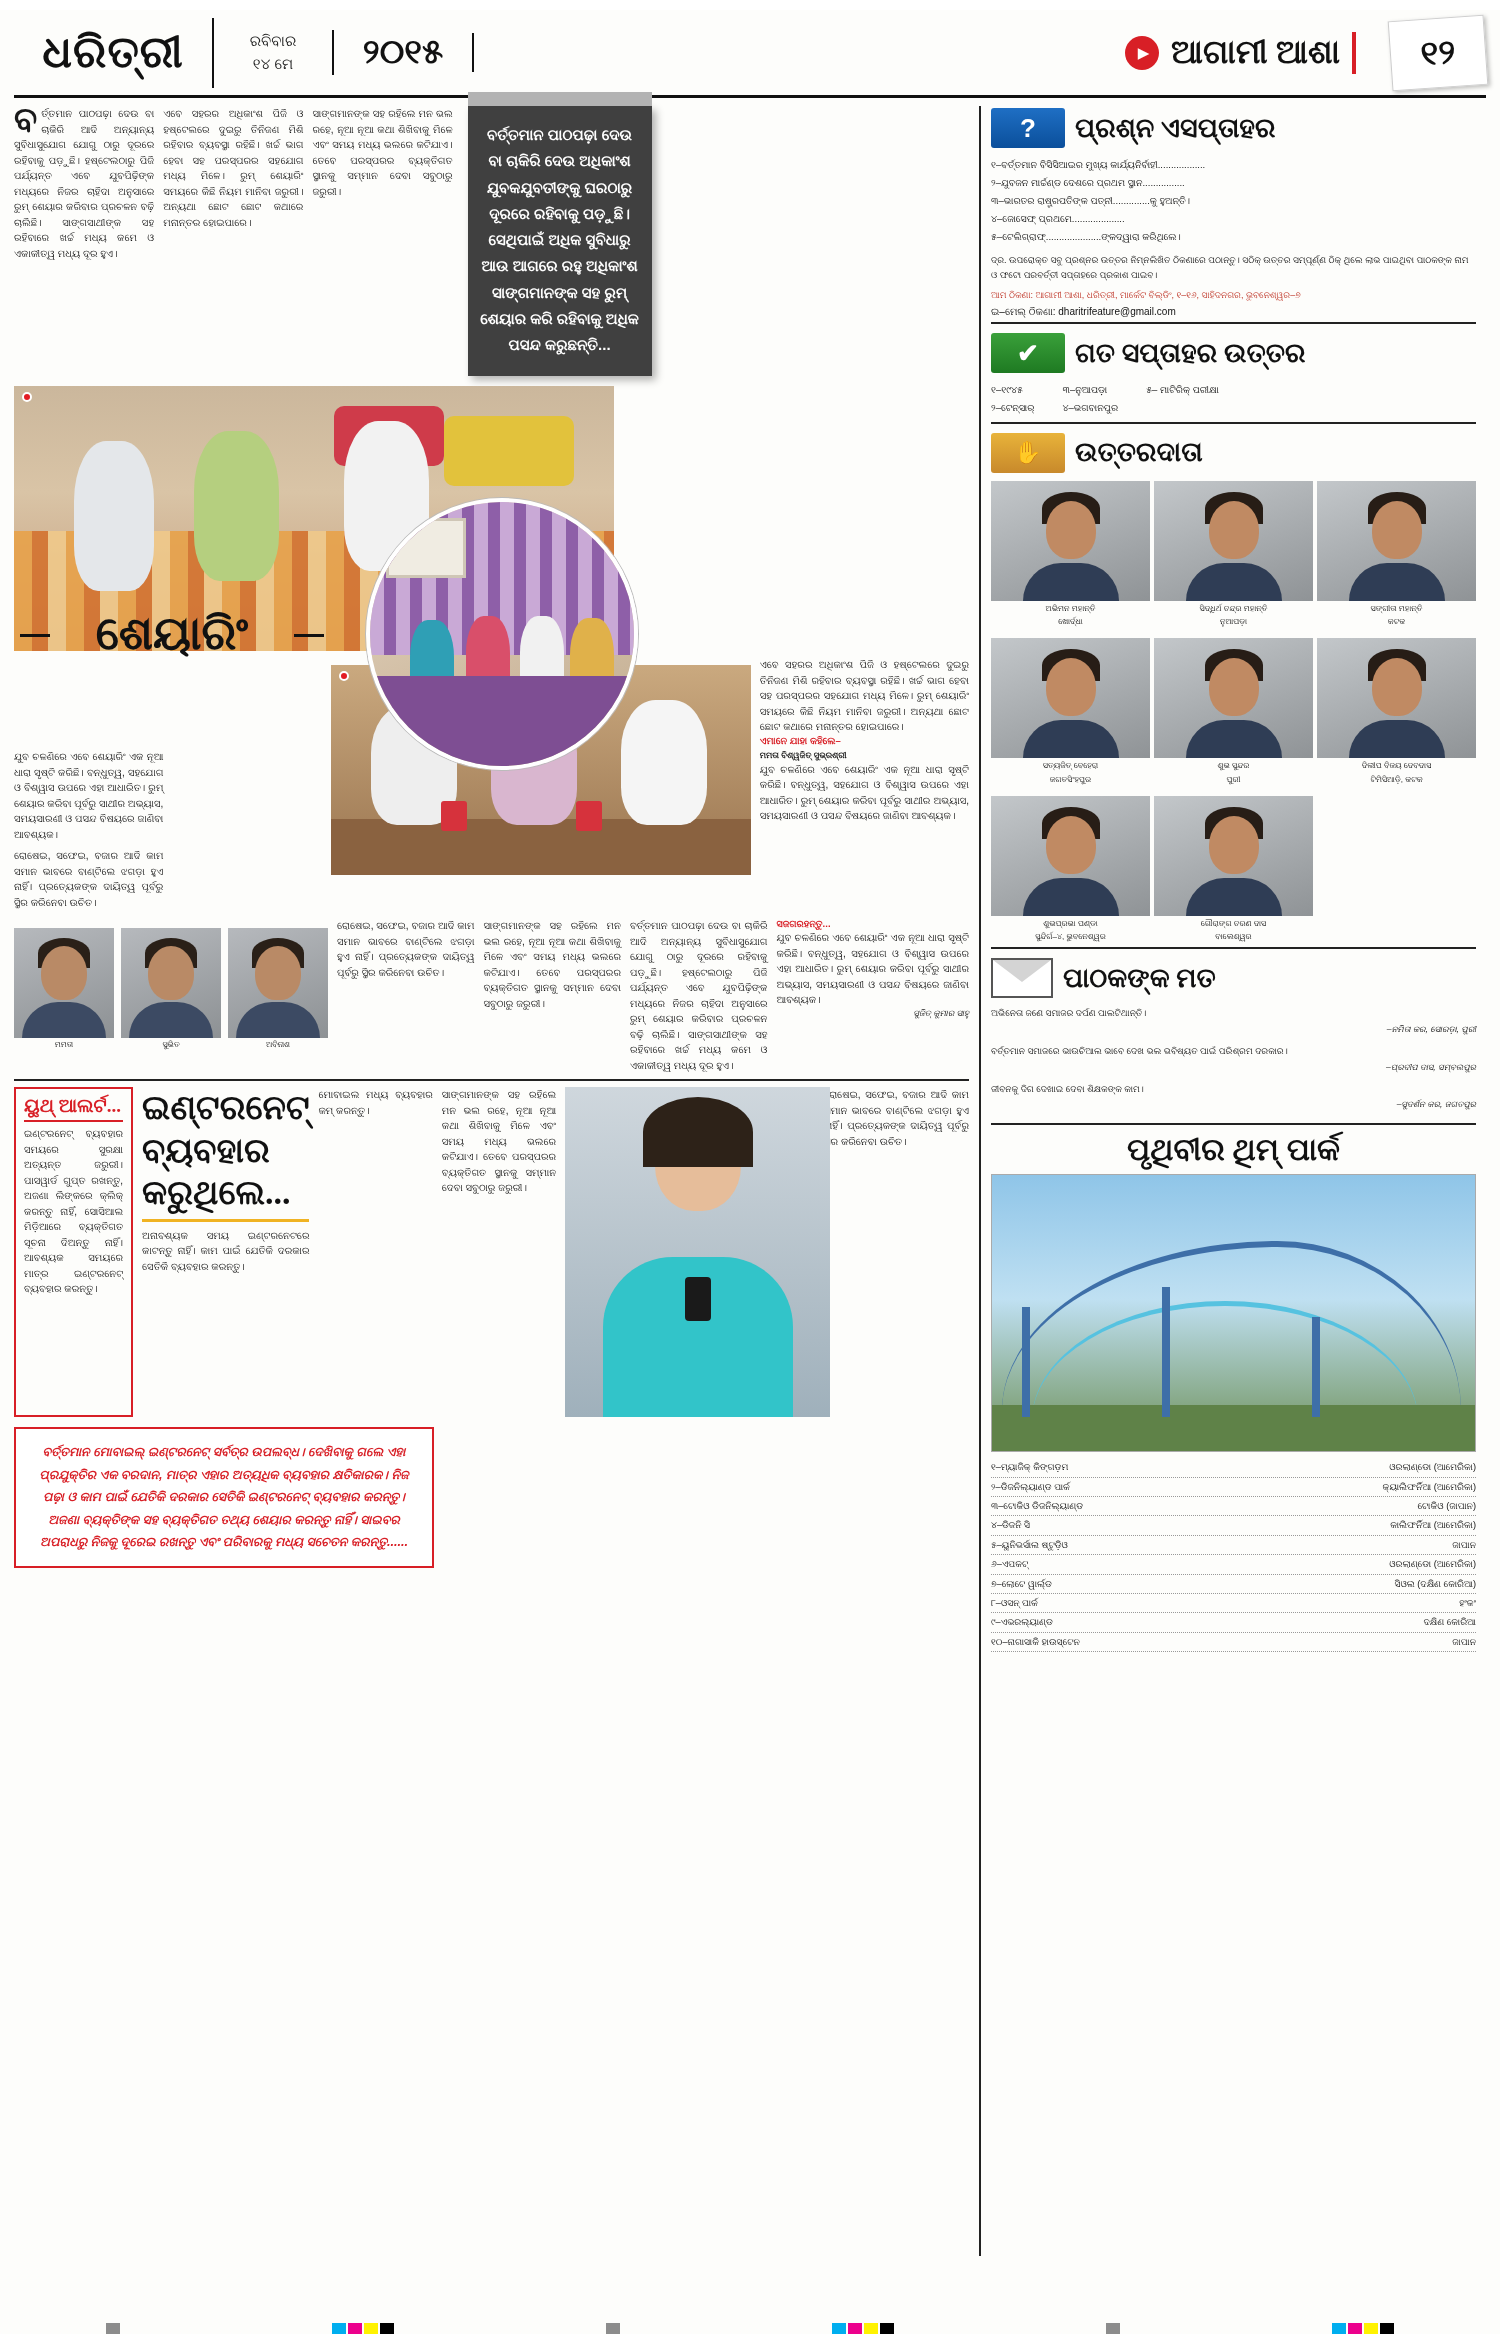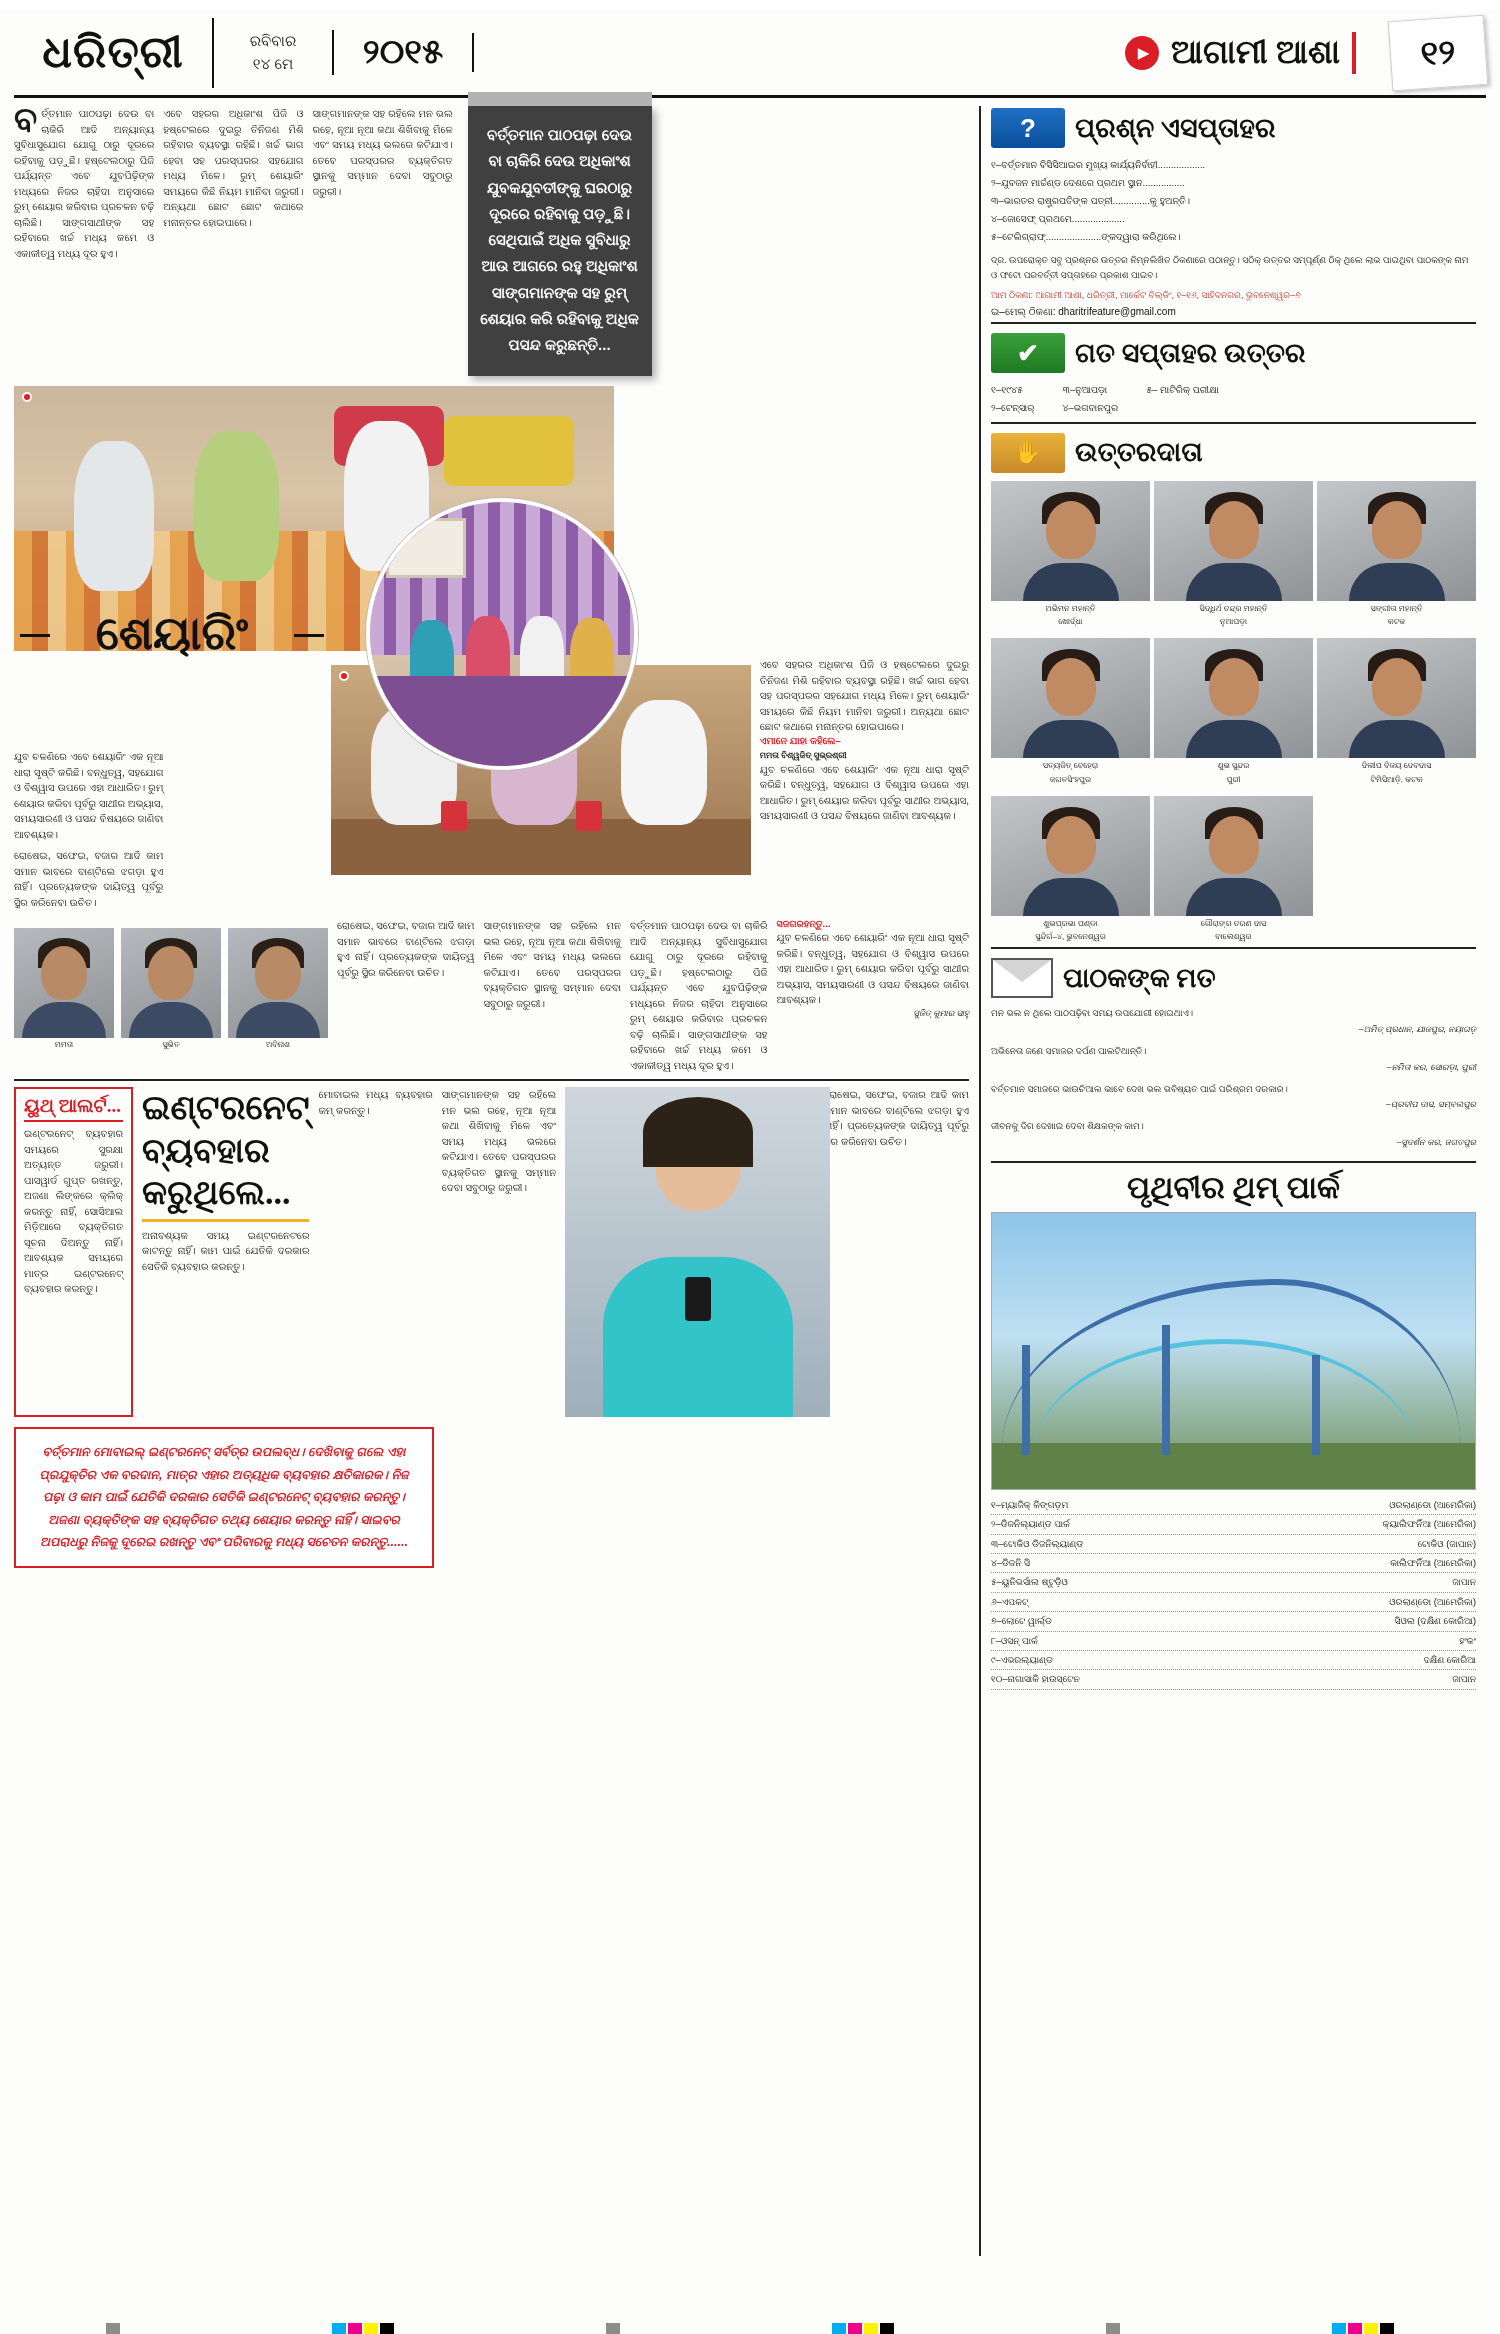--- a/index.html
+++ b/index.html
@@ -612,24 +612,20 @@
         </div>
       </div>
 
       <div class="band-wrap">
         <div class="band">
           <div class="envelope"></div>
           <div class="bl">ପାଠକଙ୍କ ମତ</div>
         </div>
         <div class="mat-list">
           <div class="mat-item">
-            <div>ମନ ଭଲ ନ ଥିଲେ ପାଠପଢ଼ିବା ସମୟ ଉପଯୋଗୀ ହୋଇଥାଏ।</div>
-            <div class="mat-sign">–ଅମିତ୍ ପ୍ରଧାନ, ଯାଜପୁର, ନୟାଗଡ଼</div>
-          </div>
-          <div class="mat-item">
             <div>ଅଭିନେତା ଜଣେ ସମାଜର ଦର୍ପଣ ପାଲଟିଥାନ୍ତି।</div>
             <div class="mat-sign">–ନମିତା କର, ସୋରଡ଼ା, ପୁରୀ</div>
           </div>
           <div class="mat-item">
             <div>ବର୍ତ୍ତମାନ ସମାଜରେ ଭାଉଚିଆଲ ଭାବେ ଦେଖ ଭଲ ଭବିଷ୍ୟତ ପାଇଁ ପରିଶ୍ରମ ଦରକାର।</div>
             <div class="mat-sign">–ପ୍ରଦୀପ ଦାସ, ସମ୍ବଲପୁର</div>
           </div>
           <div class="mat-item">
             <div>ଜୀବନକୁ ଦିଗ ଦେଖାଇ ଦେବା ଶିକ୍ଷକଙ୍କ କାମ।</div>
             <div class="mat-sign">–ସୁଦର୍ଶନ କର, ଜଗତପୁର</div>

